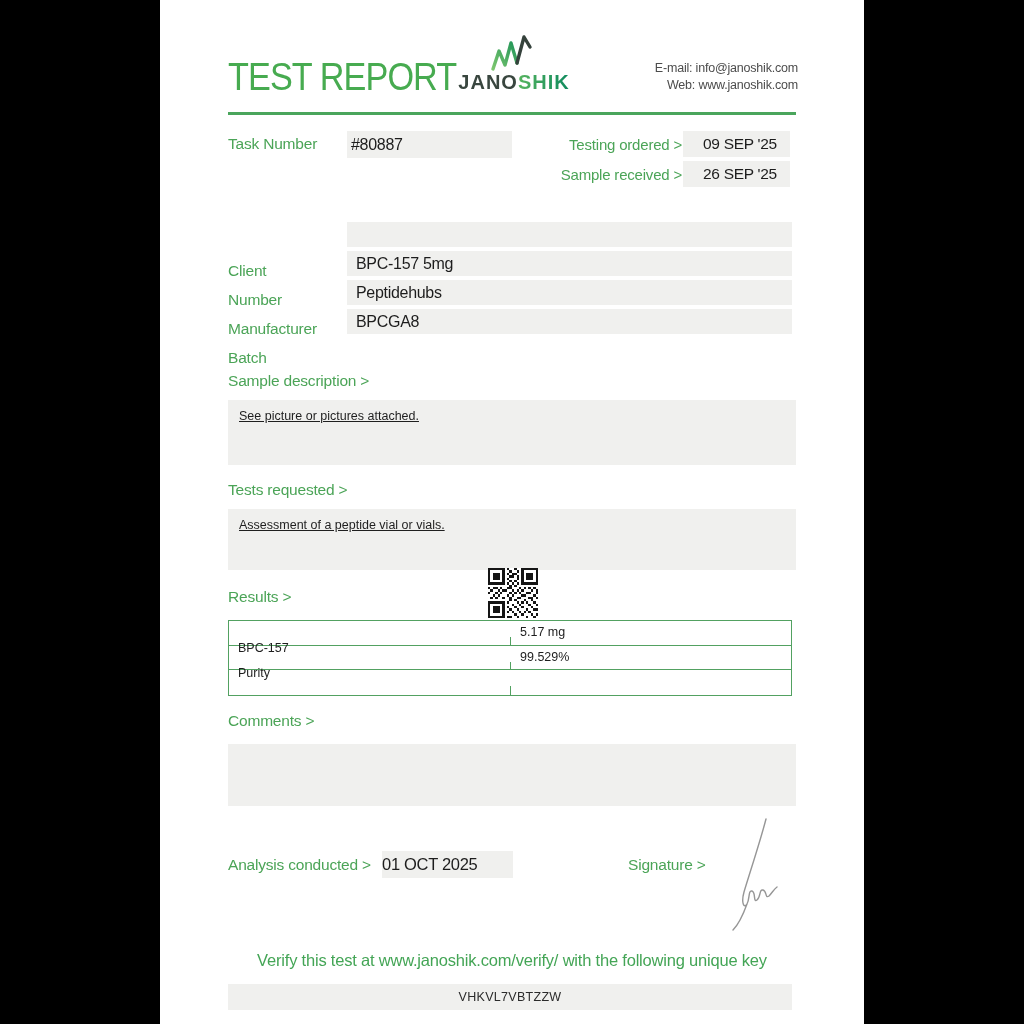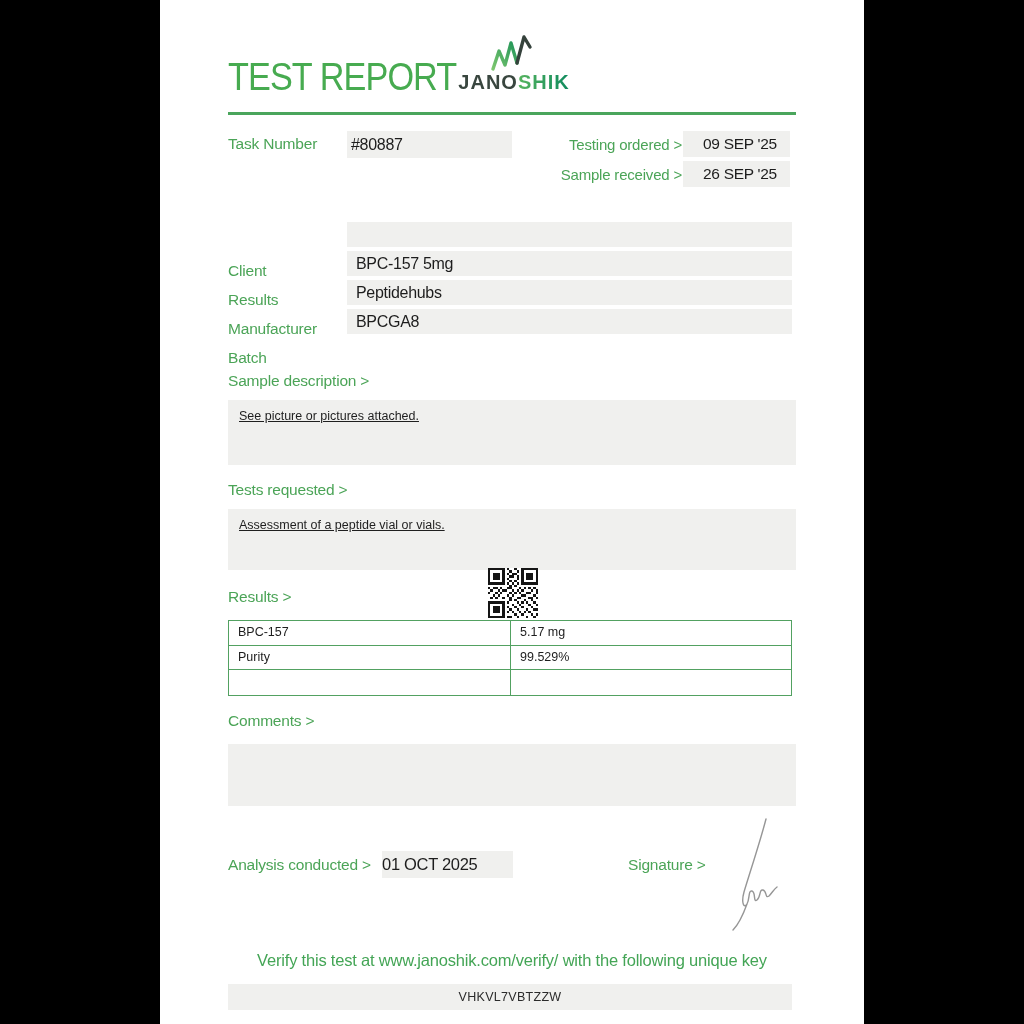--- a/index.html
+++ b/index.html
@@ -26,21 +26,21 @@
   .received-box{top:161px;}
   .info-label{left:68px;margin-top:36px;}
   .info-box{left:187px;width:445px;height:25px;line-height:25px;padding-left:9px;}
   .sec-head{left:68px;font-size:15.5px;}
   .sec-box{left:68px;width:568px;font-size:12.5px;color:#1f1f1f;padding:9px 11px;line-height:15px;text-decoration:underline;}
   .qr{left:328px;top:567px;}
   .rtable{left:68px;top:620px;width:564px;border:1.5px solid #52a161;background:#fff;}
   .rrow{display:flex;height:24.5px;border-bottom:1.5px solid #52a161;}
   .rrow:last-child{border-bottom:none;}
   .rcell{font-size:12.5px;color:#1e1e1e;line-height:23px;padding-left:9px;}
-  .rcell.c1{width:282px;border-right:1.5px solid #52a161;}
+  .rcell.c1{width:282px;border-right:1.5px solid #52a161;margin-top:16px;}
   .rcell.c2{flex:1;}
   .analysis-label{left:68px;top:856px;}
   .analysis-box{left:222px;top:851px;width:131px;height:27px;line-height:27px;padding-left:0;font-size:16.5px;}
   .signature-label{left:468px;top:856px;}
   .signature{left:556px;top:816px;}
   .verify{left:68px;top:951px;width:568px;text-align:center;font-size:16.5px;color:#44a556;letter-spacing:-0.2px;}
   .key-box{left:68px;top:984px;width:564px;height:26px;line-height:26px;text-align:center;font-size:12.5px;color:#2b2b2b;letter-spacing:.3px;}
 </style>
 </head>
 <body>
@@ -56,33 +56,37 @@
           <stop offset="0" stop-color="#7cc66e"></stop>
             <stop offset="1" stop-color="#1f9458"></stop>
         </linearGradient>
       </defs>
       <path d="M8 38 L14 20 L20 34 L26 12 L32 32" fill="none" stroke="url(#lg)" stroke-width="3.4" stroke-linecap="round" stroke-linejoin="round"></path>
       <path d="M32 32 L39 6 L45 16" fill="none" stroke="#35423c" stroke-width="3.4" stroke-linecap="round" stroke-linejoin="round"></path>
     </svg>
     <div class="brand"><span>JANO</span><span class="shik">SHIK</span></div>
   </div>
 
+  <div class="abs contact">
+    <div>E-mail: info@janoshik.com</div>
+    <div>Web: www.janoshik.com</div>
+  </div>
 
   <div class="abs divider"></div>
 
   <div class="abs lbl task-label">Task Number</div>
   <div class="abs box val task-box">#80887</div>
   <div class="abs lbl date-label ordered-label">Testing ordered &gt;</div>
   <div class="abs box val date-box ordered-box">09 SEP '25</div>
   <div class="abs lbl date-label received-label">Sample received &gt;</div>
   <div class="abs box val date-box received-box">26 SEP '25</div>
 
   <div class="abs lbl info-label" style="top:226px">Client</div>
   <div class="abs box val info-box" style="top:222px"></div>
-  <div class="abs lbl info-label" style="top:255px">Results</div>
+  <div class="abs lbl info-label" style="top:255px">Number</div>
   <div class="abs box val info-box" style="top:251px">BPC-157 5mg</div>
   <div class="abs lbl info-label" style="top:284px">Manufacturer</div>
   <div class="abs box val info-box" style="top:280px">Peptidehubs</div>
   <div class="abs lbl info-label" style="top:313px">Batch</div>
   <div class="abs box val info-box" style="top:309px">BPCGA8</div>
 
   <div class="abs lbl sec-head" style="top:372px">Sample description &gt;</div>
   <div class="abs box sec-box" style="top:400px;height:65px">See picture or pictures attached.</div>
 
   <div class="abs lbl sec-head" style="top:481px">Tests requested &gt;</div>

